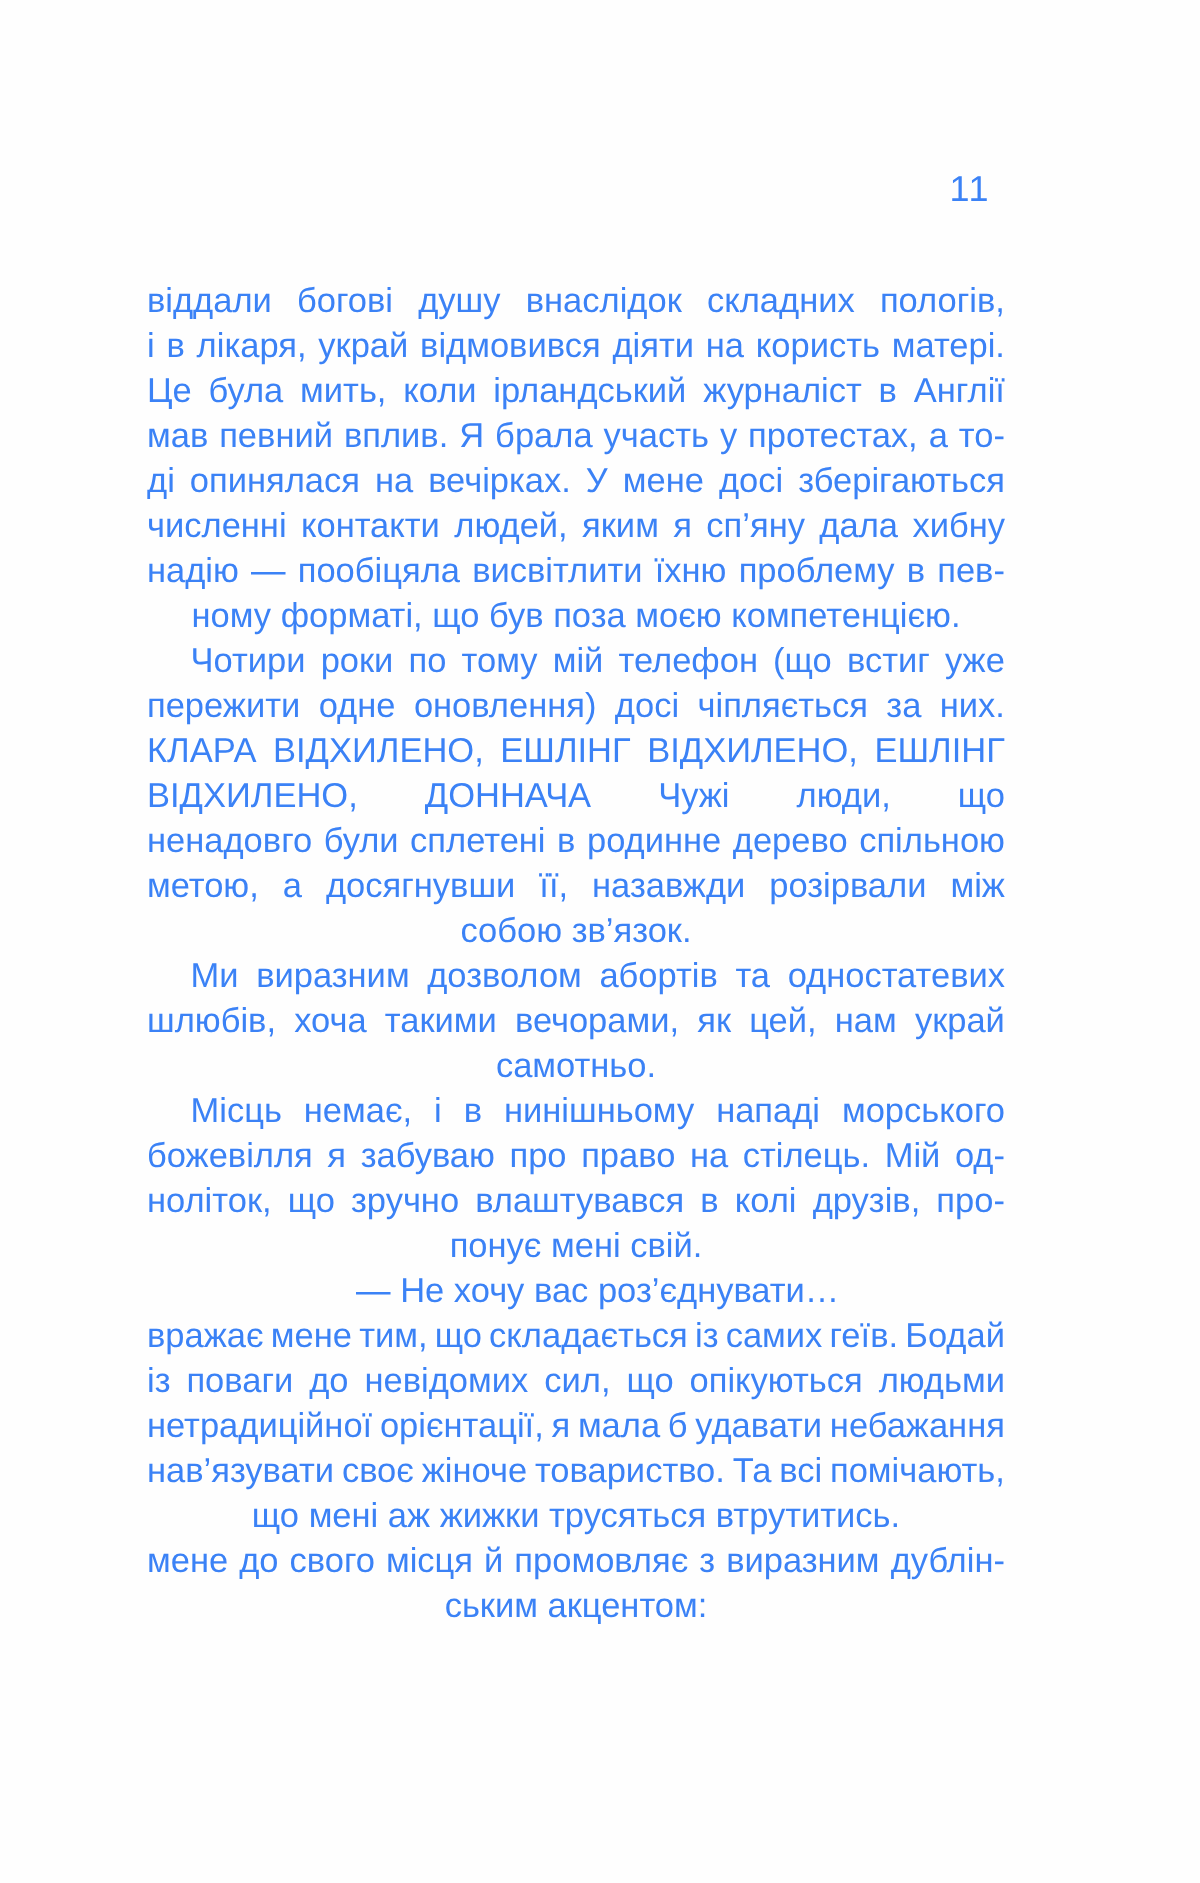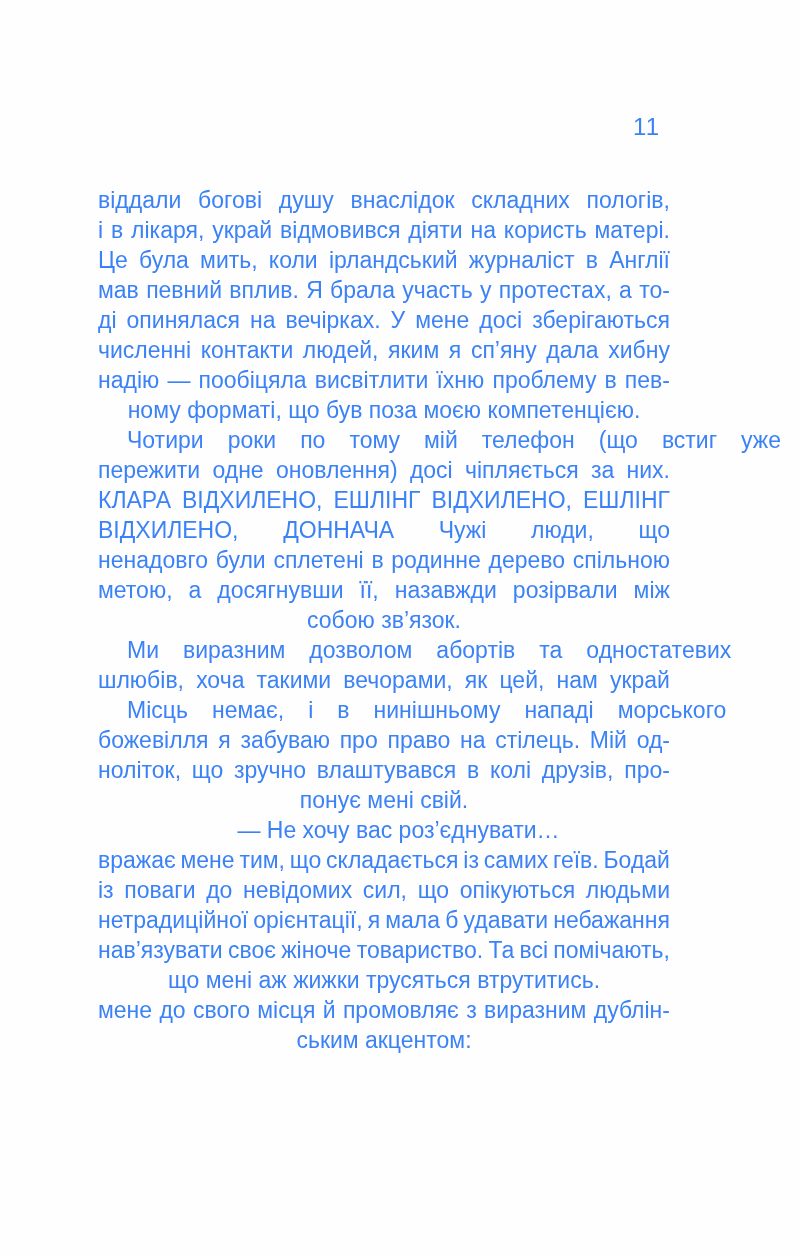--- a/index.html
+++ b/index.html
@@ -48,21 +48,20 @@
     display: flex;
     justify-content: space-between;
     white-space: normal;
   }
   .line.just span {
     flex: 0 0 auto;
   }
   
   .line.indent {
     padding-left: 29px;
-    gap: 24px;
   }
   .line.last {
     text-align: center;
   }
 </style>
 </head>
 <body>
 
 <div class="page">
   <div class="folio">11</div>
@@ -208,20 +207,21 @@
         <div class="line just">
           <span>шлюбів,</span>
           <span>хоча</span>
           <span>такими</span>
           <span>вечорами,</span>
           <span>як</span>
           <span>цей,</span>
           <span>нам</span>
           <span>украй</span>
         </div>
+        <div class="line last">самотньо.</div>
       </div>
       <div class="paragraph">
         <div class="line just indent">
           <span>Місць</span>
           <span>немає,</span>
           <span>і</span>
           <span>в</span>
           <span>нинішньому</span>
           <span>нападі</span>
           <span>морського</span>

